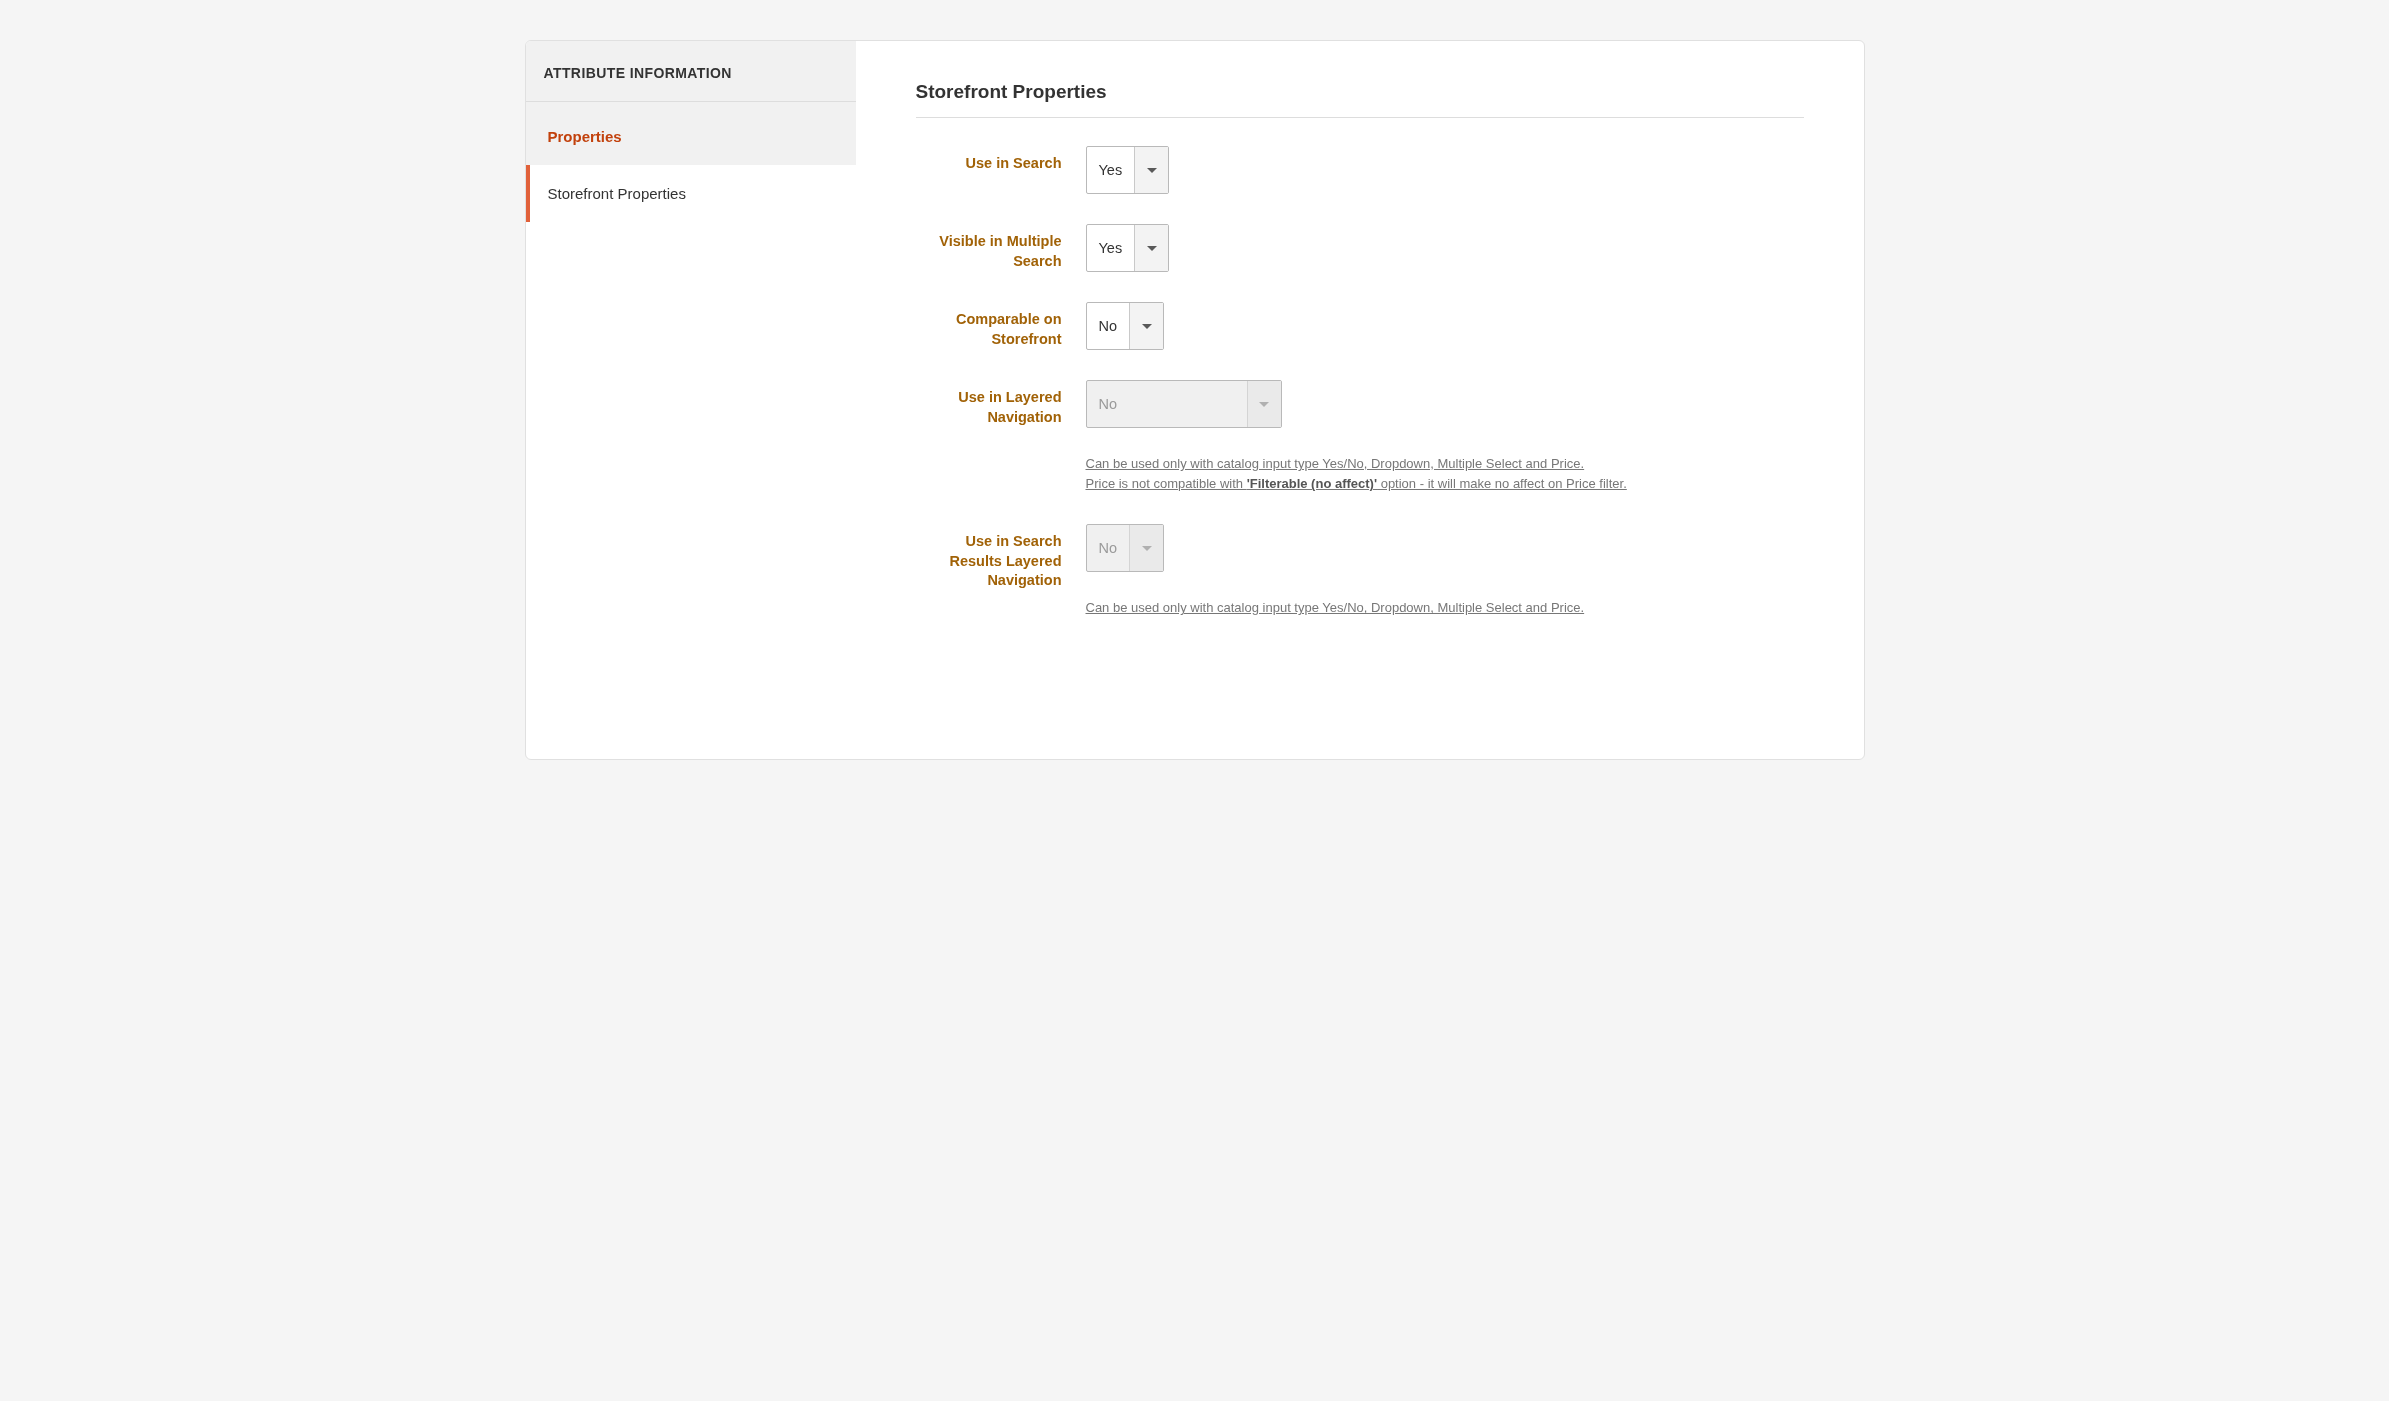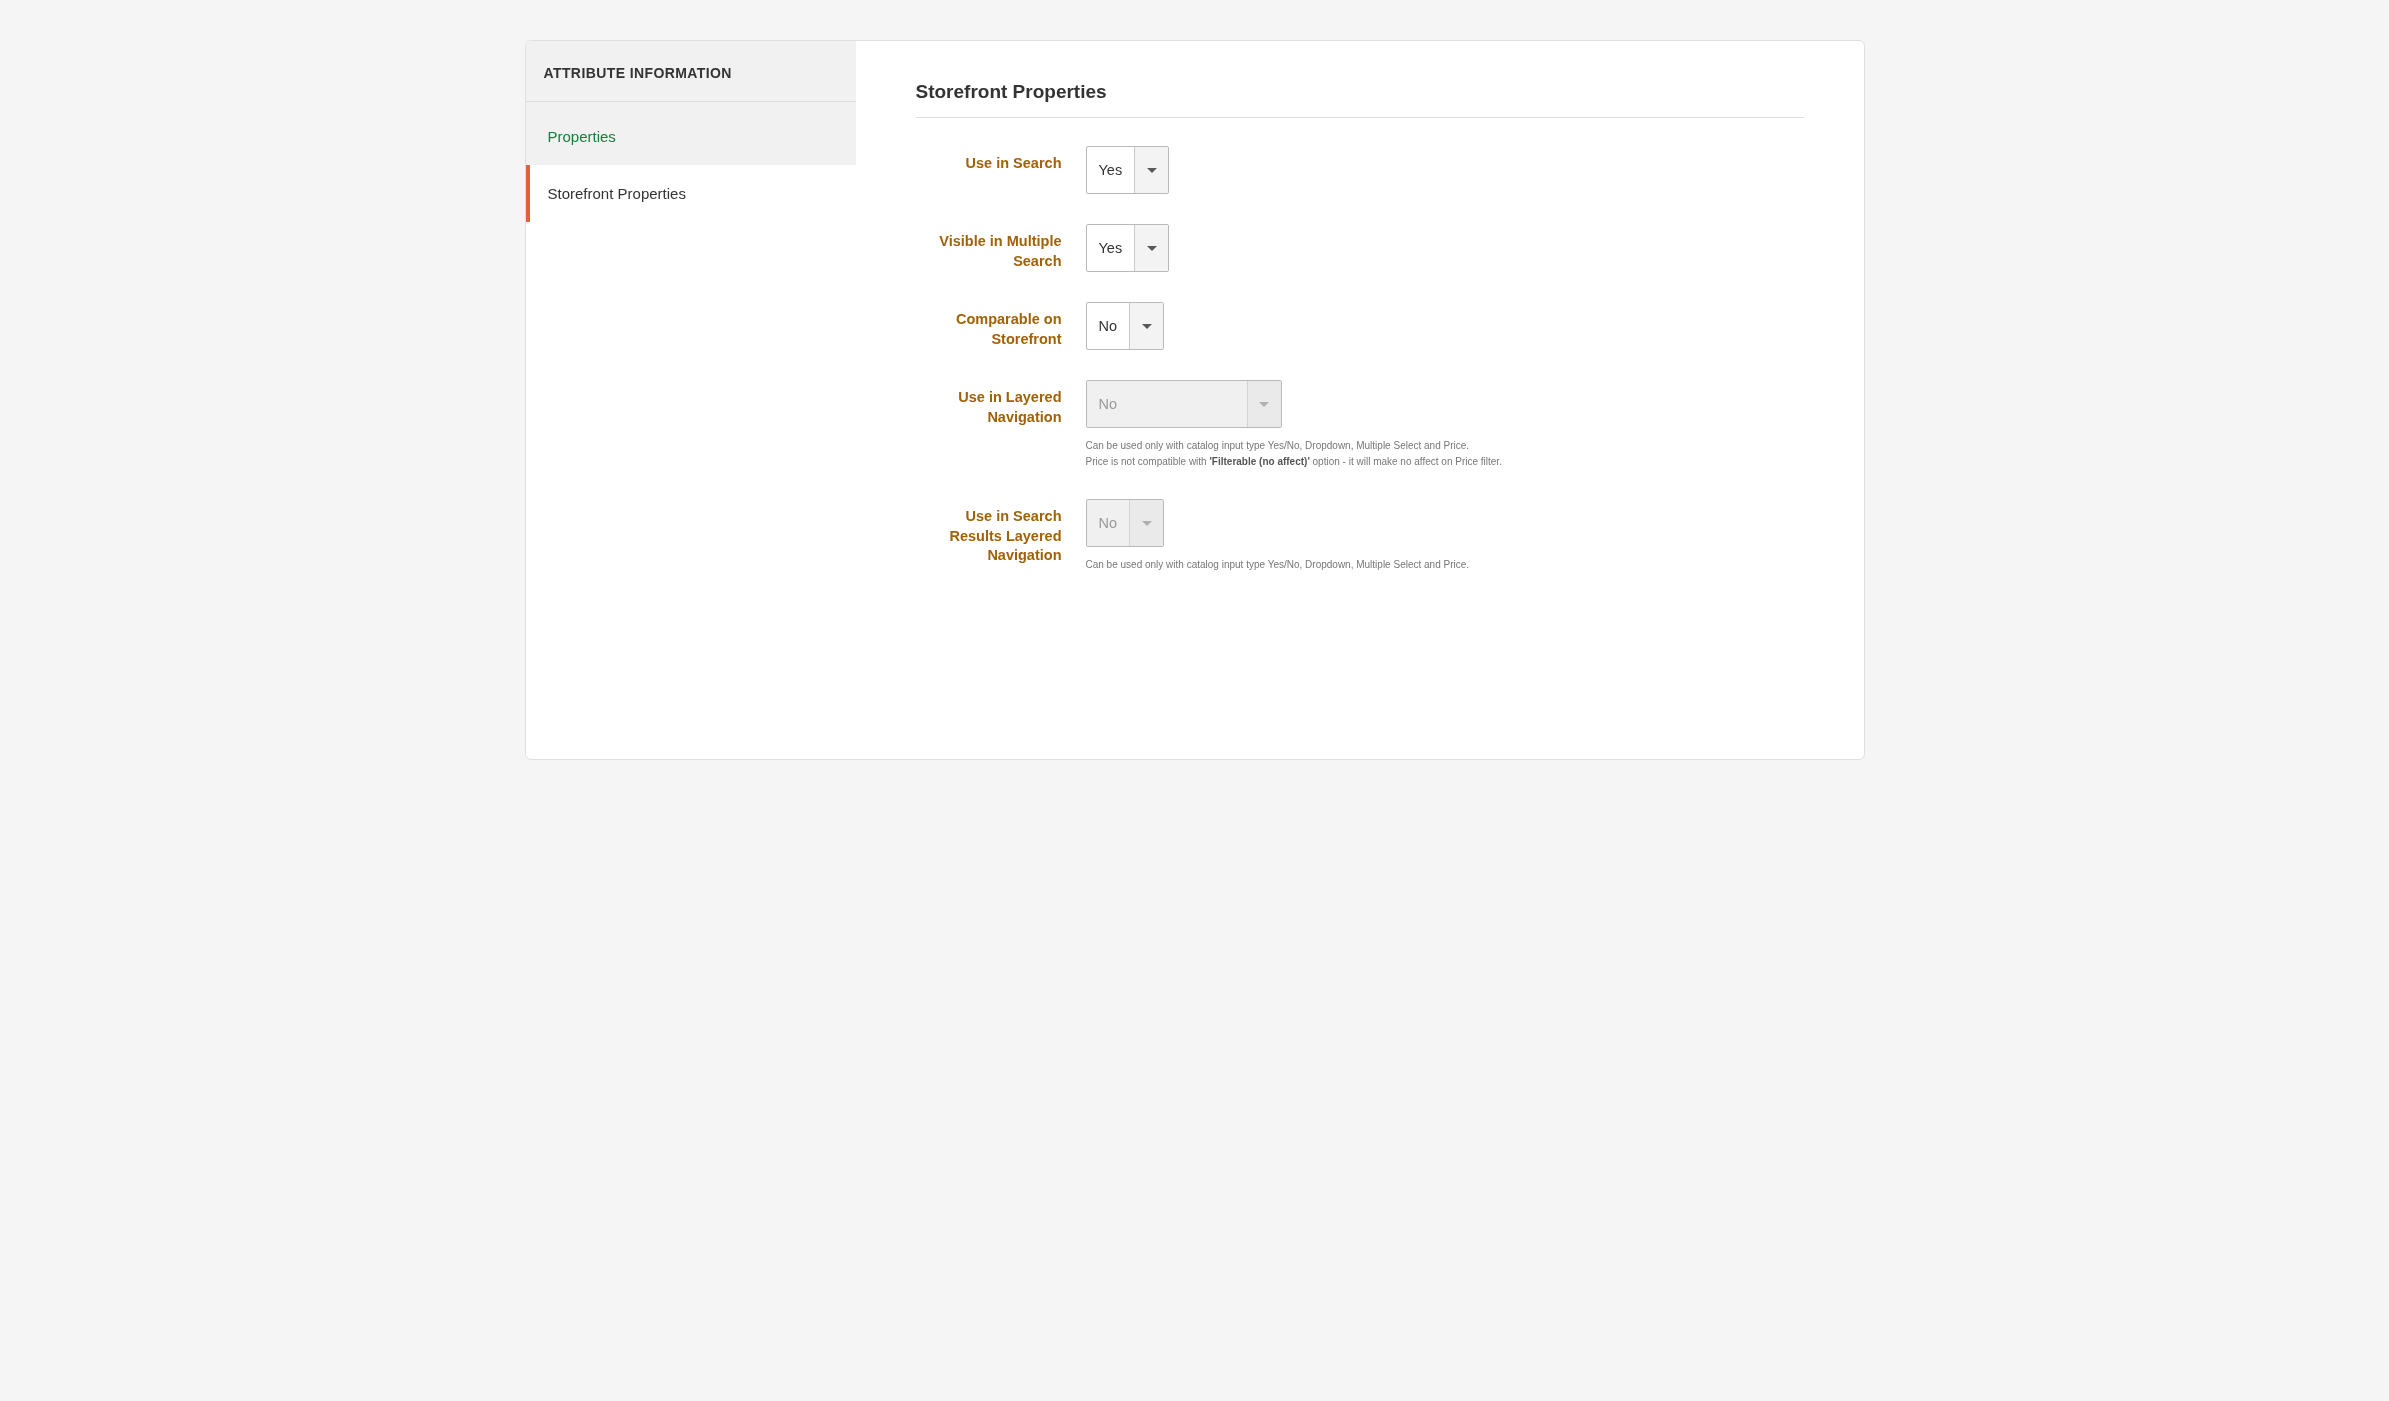--- a/index.html
+++ b/index.html
@@ -29,24 +29,25 @@
     font-weight: 700;
     letter-spacing: 0.4px;
     color: #333;
     padding: 24px 18px 20px 18px;
     border-bottom: 1px solid #ddd;
   }
   .sidebar-body { padding-top: 6px; }
   .sidebar-item {
     padding: 20px 18px;
     font-size: 15px;
-    color: #15803d;
+    color: #c2410c;
     cursor: pointer;
     border-left: 4px solid transparent;
     background: #f1f1f1;
+    font-weight: bold;
   }
   .sidebar-item.active {
     background: #fff;
     border-left: 4px solid #e1613a;
     font-weight: 400;
     color: #333;
   }
   .sidebar-below {
     background: #fff;
     height: 400px;
@@ -115,25 +116,26 @@
     border-left-color: #d4d4d4;
   }
   .caret {
     width: 0; height: 0;
     border-left: 5px solid transparent;
     border-right: 5px solid transparent;
     border-top: 5px solid #595959;
   }
   .select.disabled .caret { border-top-color: #b0b0b0; }
   .helper {
-    font-size: 10px;
+    font-size: 13px;
     color: #777;
     line-height: 1.55;
-    margin-top: 10px;
+    margin-top: 26px;
     max-width: 640px;
+    text-decoration: underline;
   }
   .helper .bold { font-weight: 700; color: #555; }
 </style>
 </head>
 <body>
 
 <div class="panel">
 
   <div>
     <div class="sidebar">

